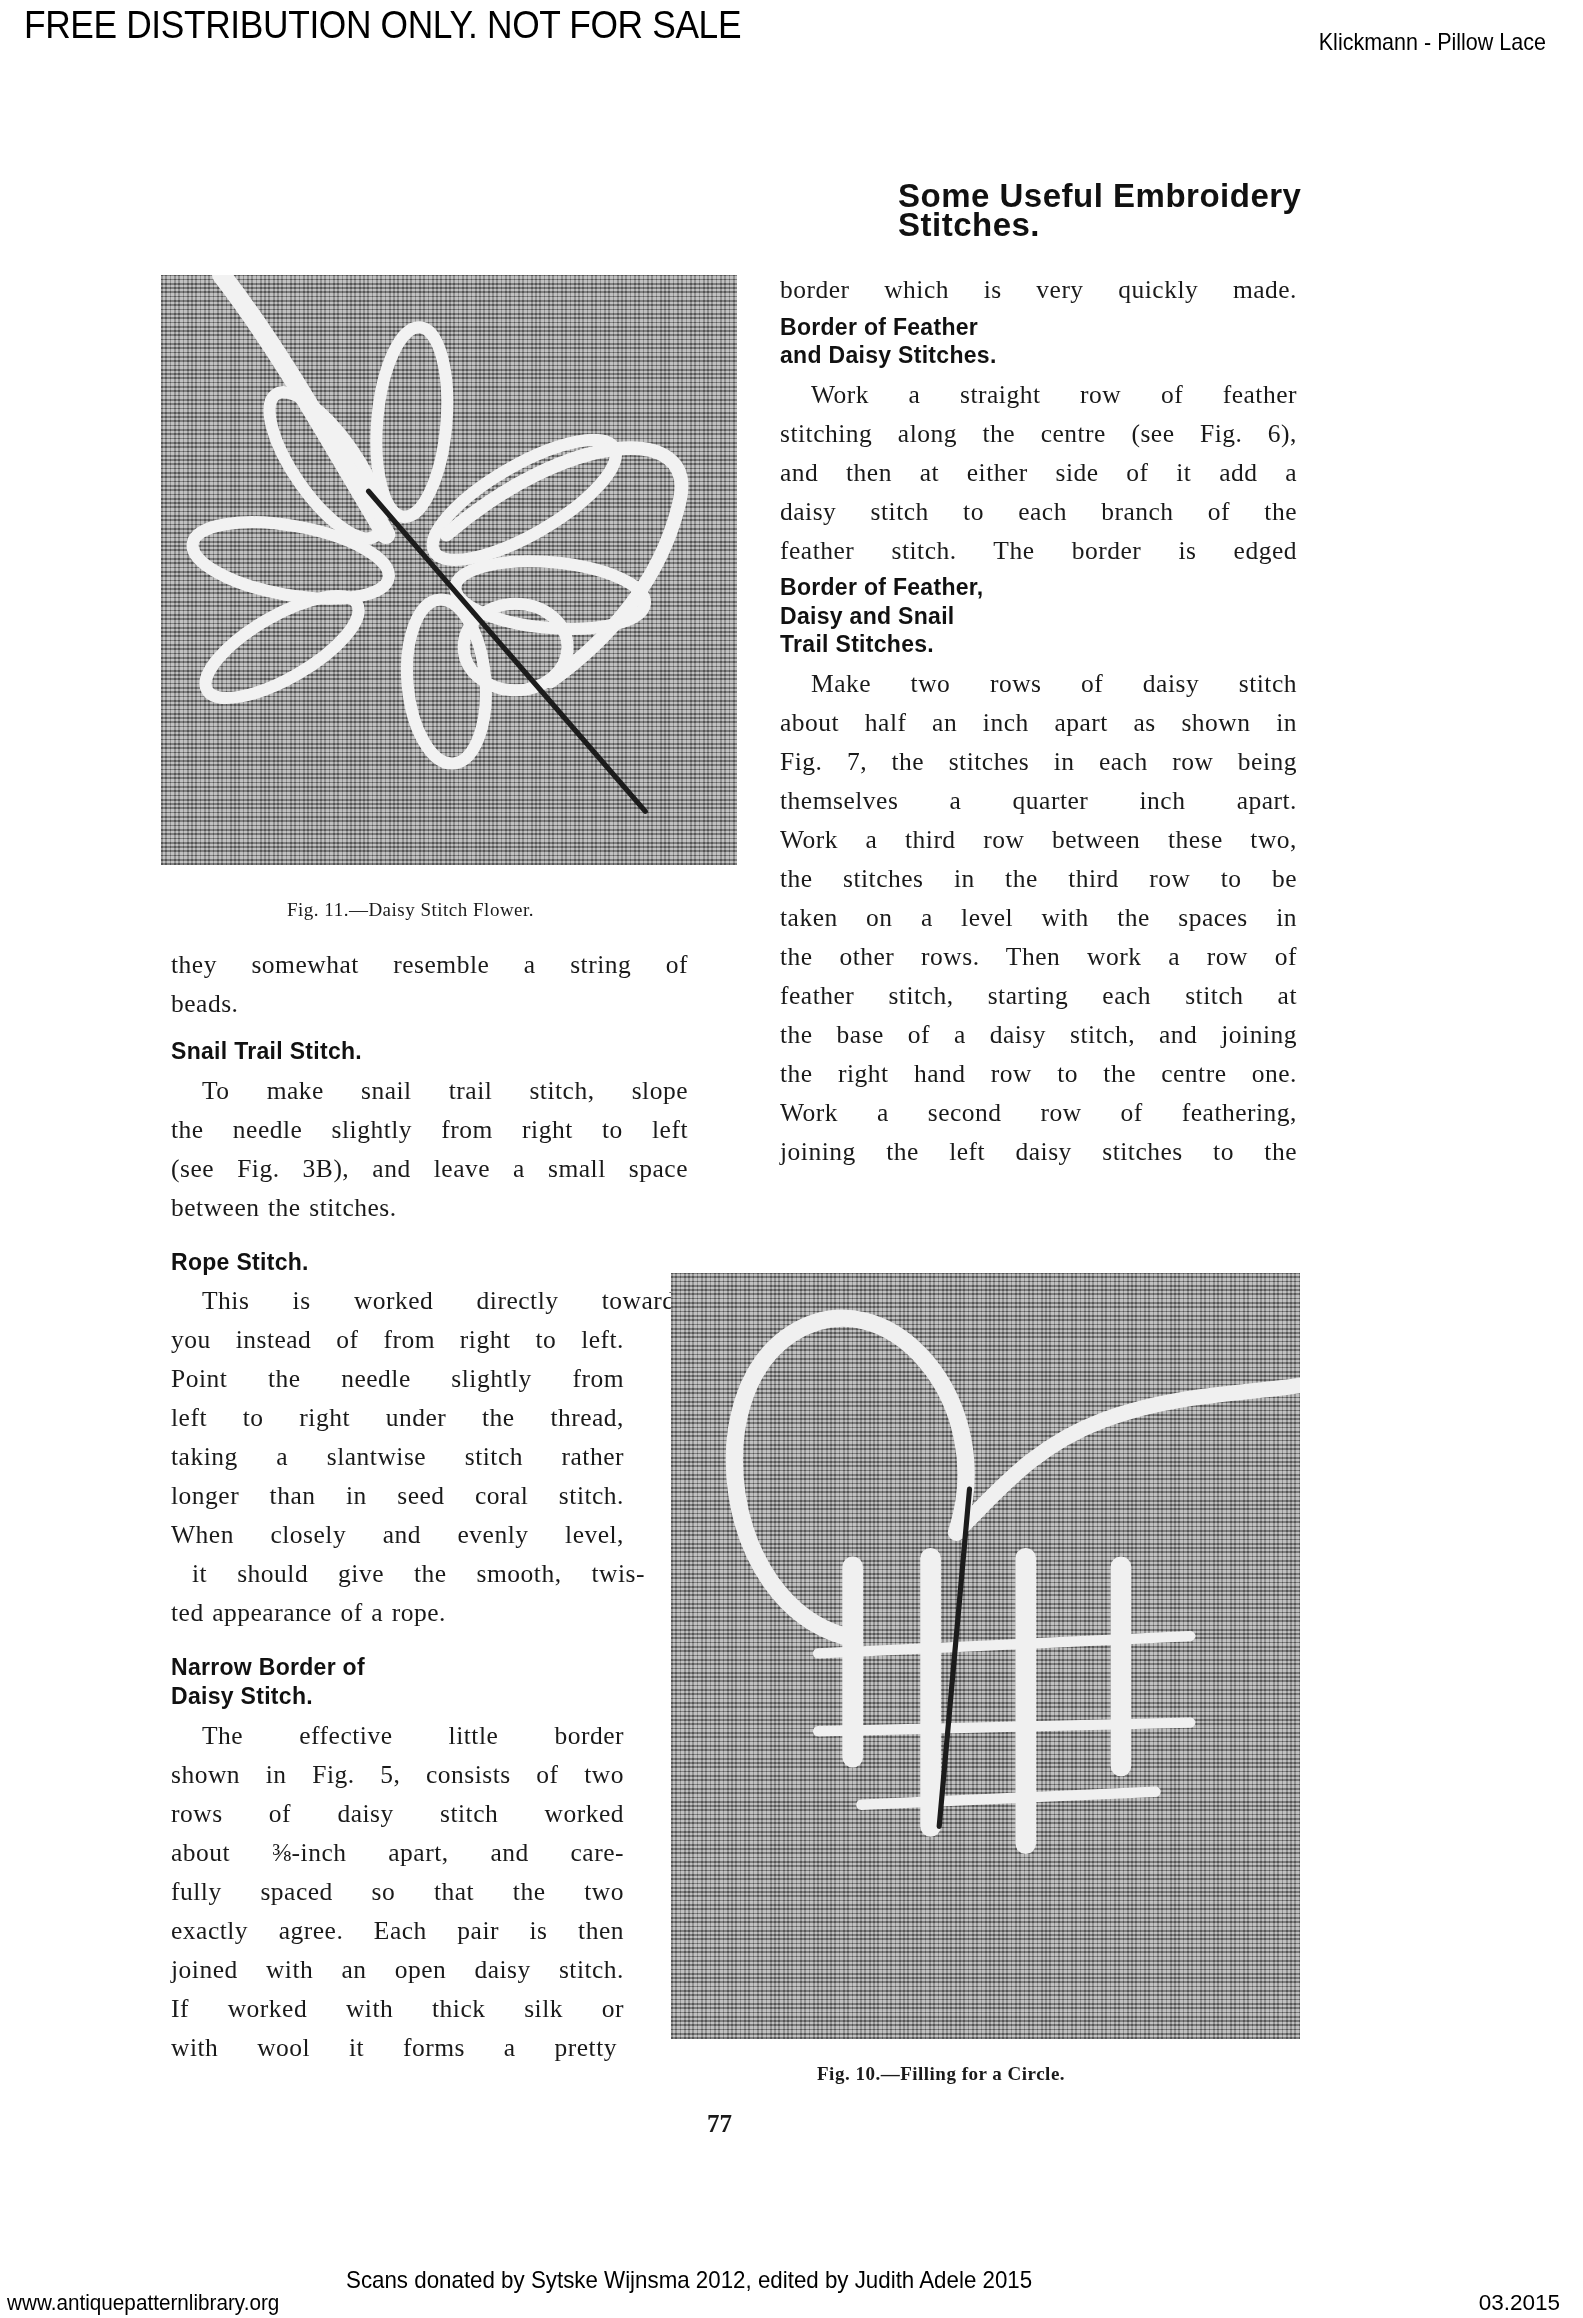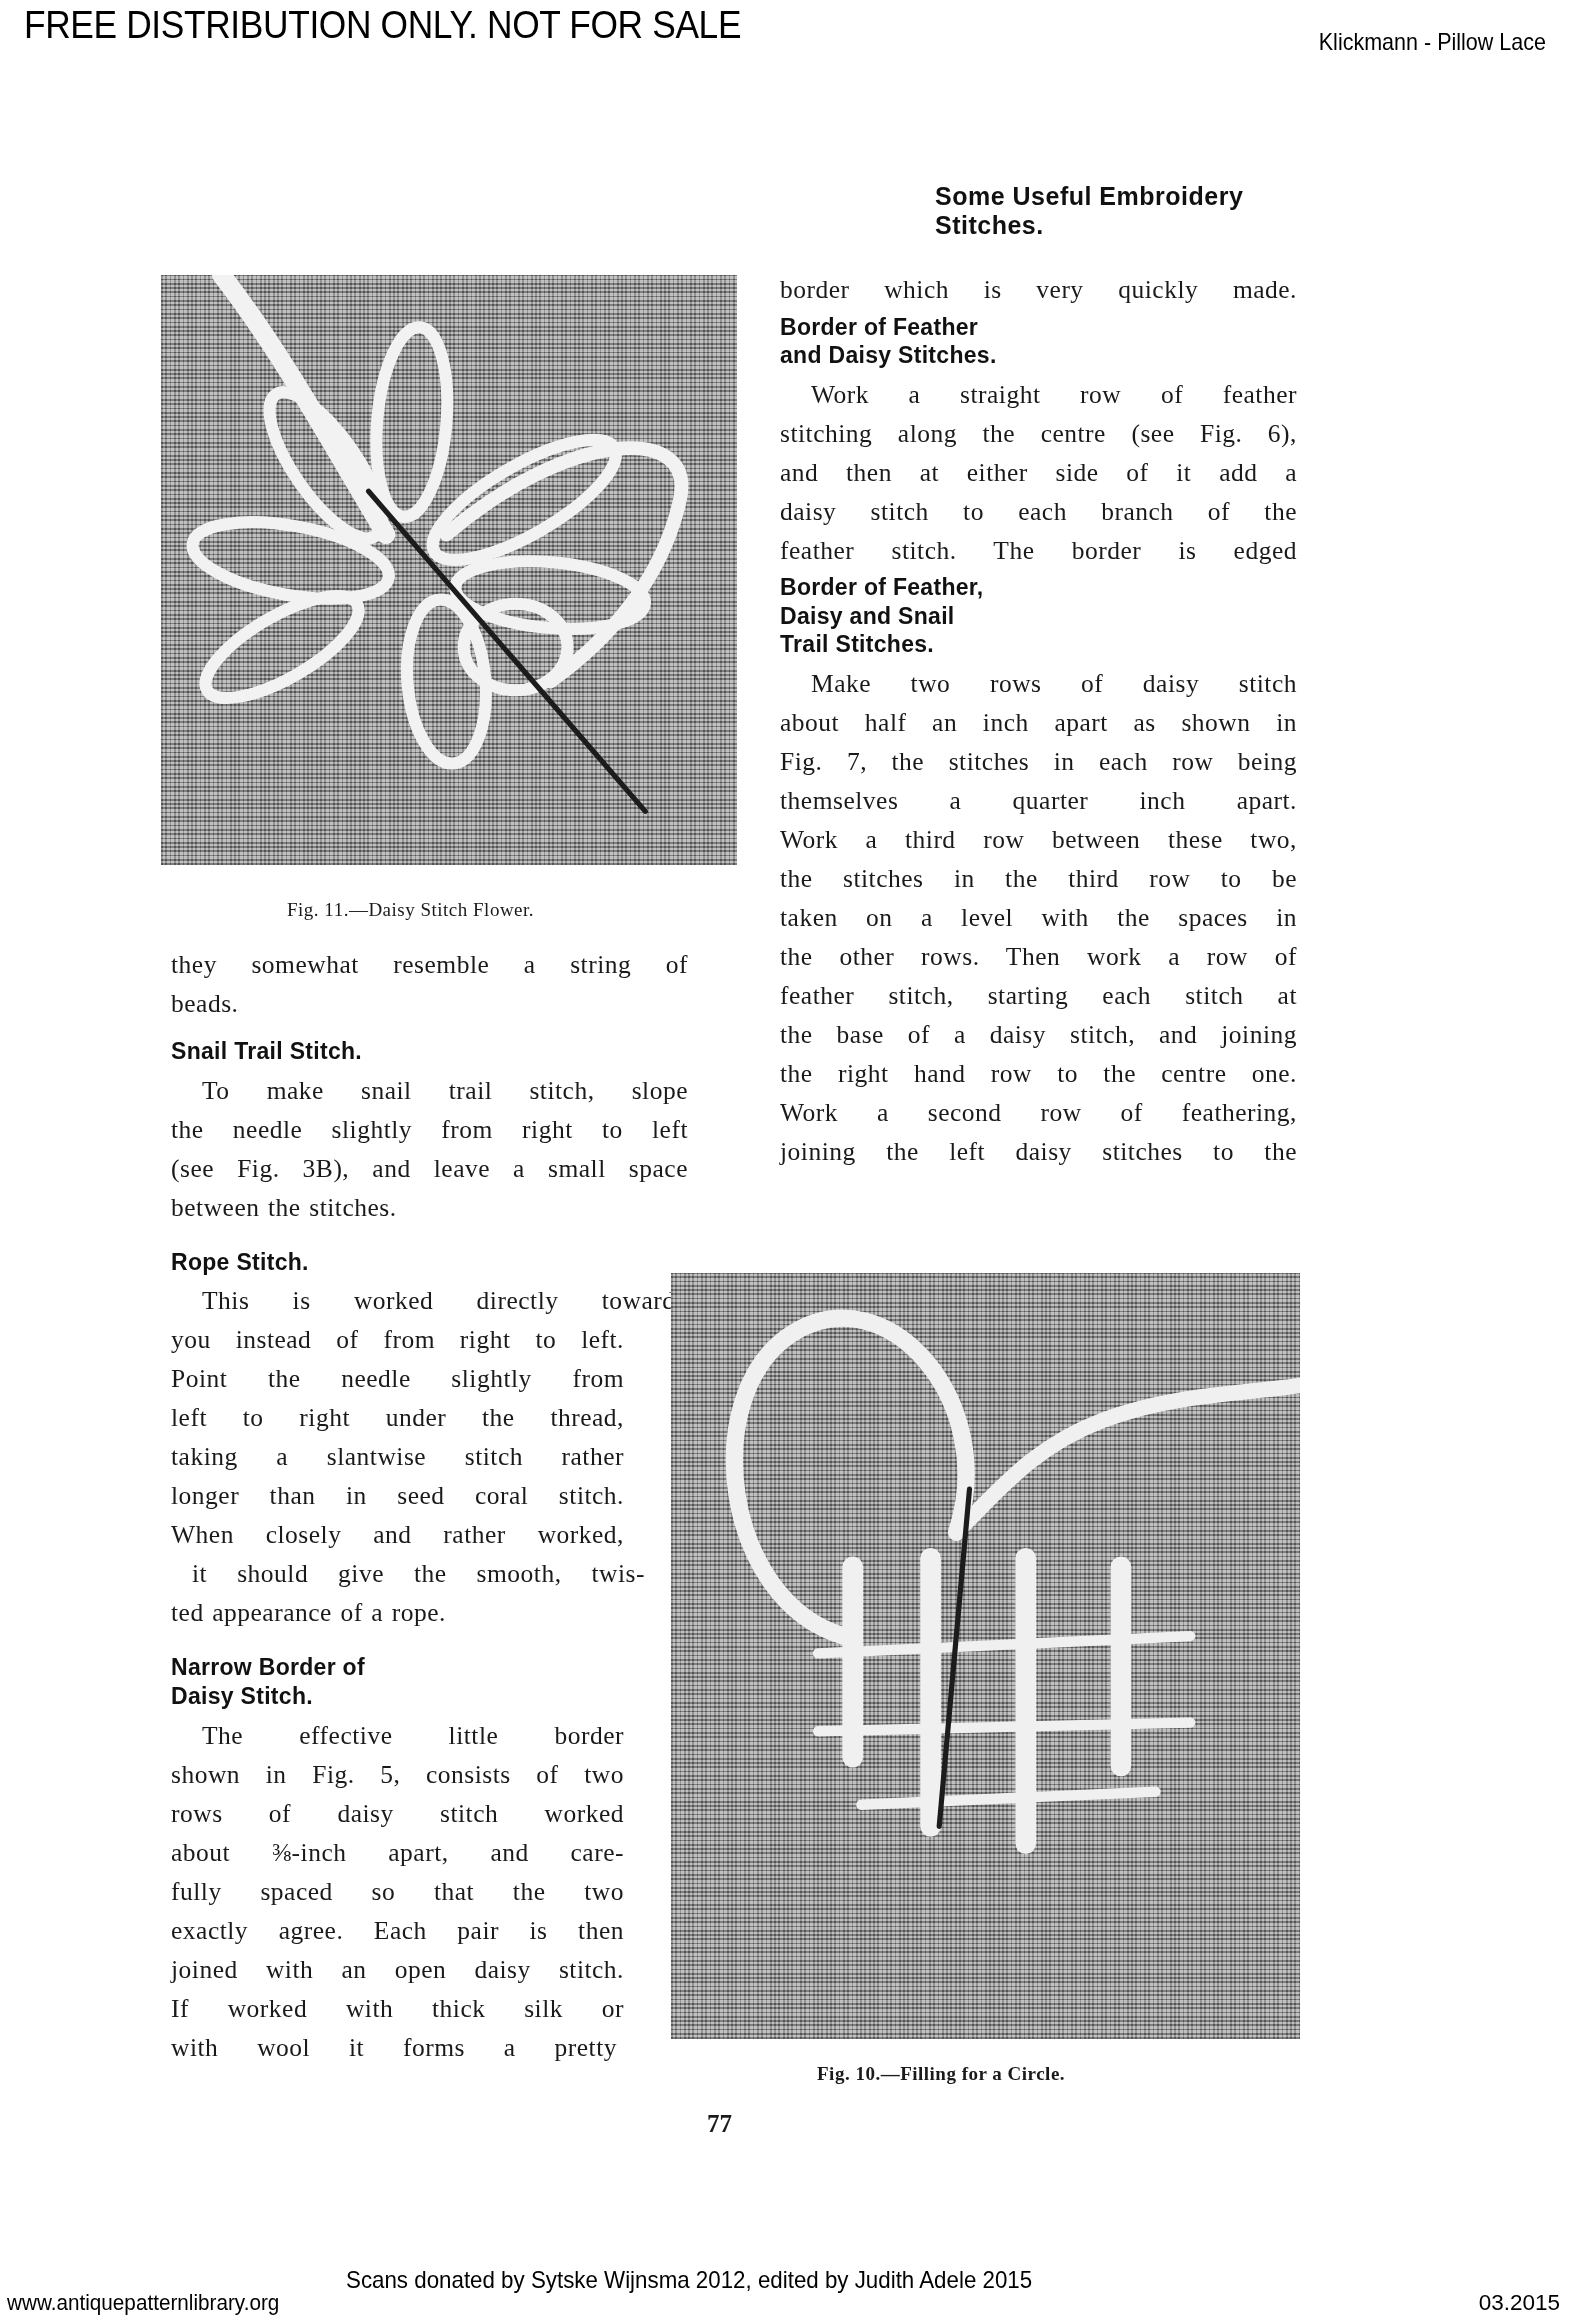--- a/index.html
+++ b/index.html
@@ -16,21 +16,21 @@
     .col { position: absolute; font-size: 25.5px; line-height: 39px; color: #1a1a1a; }
     .col-left { left: 171px; width: 517px; }
     .col-right { left: 780px; width: 517px; }
     .line { display: block; text-align: justify; text-align-last: justify; white-space: nowrap; height: 39px; letter-spacing: 0.5px; word-spacing: 1.7px; }
     .line.last { text-align-last: left; }
     .line.indent { padding-left: 31px; }
     .heading { font-family: "Liberation Sans", "DejaVu Sans", sans-serif; font-weight: bold; font-size: 23px; line-height: 28.5px; display: block; color: #111; letter-spacing: 0.3px; }
     .gap-s { height: 5.2px; }
     .gap-m { height: 21px; }
 
-    .section-title { left: 935px; top: 182px; font-family: "Liberation Sans", "DejaVu Sans", sans-serif; font-weight: bold; font-size: 25px; line-height: 28.5px; letter-spacing: 0.5px; color: #111; }
+    .section-title { left: 898px; top: 182px; font-family: "Liberation Sans", "DejaVu Sans", sans-serif; font-weight: bold; font-size: 33px; line-height: 28.5px; letter-spacing: 0.5px; color: #111; }
 
     .figure { position: absolute; overflow: hidden; background-color: #9c9c9c;
       background-image:
         repeating-linear-gradient(0deg, rgba(0,0,0,0.28) 0 1.7px, rgba(255,255,255,0.22) 1.7px 4.3px),
         repeating-linear-gradient(90deg, rgba(0,0,0,0.25) 0 1.7px, rgba(255,255,255,0.2) 1.7px 4.3px);
     }
     .fig11 { left: 161px; top: 275px; width: 576px; height: 590px; }
     .fig10 { left: 671px; top: 1273px; width: 629px; height: 766px; }
     .figure svg { position: absolute; left: 0; top: 0; width: 100%; height: 100%; }
     .caption { font-family: "Liberation Serif", "DejaVu Serif", serif; font-size: 19px; letter-spacing: 0.5px; color: #1a1a1a; white-space: nowrap; }
@@ -83,21 +83,21 @@
 
   <div class="gap-m"></div>
   <span class="heading">Rope Stitch.</span>
   <div class="gap-s"></div>
   <span class="line indent" style="width:484px;">This is worked directly towards</span>
   <span class="line" style="width:453px;">you instead of from right to left.</span>
   <span class="line" style="width:453px;">Point the needle slightly from</span>
   <span class="line" style="width:453px;">left to right under the thread,</span>
   <span class="line" style="width:453px;">taking a slantwise stitch rather</span>
   <span class="line" style="width:453px;">longer than in seed coral stitch.</span>
-  <span class="line" style="width:453px;">When closely and rather worked,</span>
+  <span class="line" style="width:453px;">When closely and evenly level,</span>
   <span class="line" style="width:453px;margin-left:21px;">it should give the smooth, twis-</span>
   <span class="line last">ted appearance of a rope.</span>
 
   <div class="gap-m"></div>
   <span class="heading">Narrow Border of</span>
   <span class="heading">Daisy Stitch.</span>
   <div class="gap-s"></div>
   <span class="line indent" style="width:422px;">The effective little border</span>
   <span class="line" style="width:453px;">shown in Fig. 5, consists of two</span>
   <span class="line" style="width:453px;">rows of daisy stitch worked</span>

